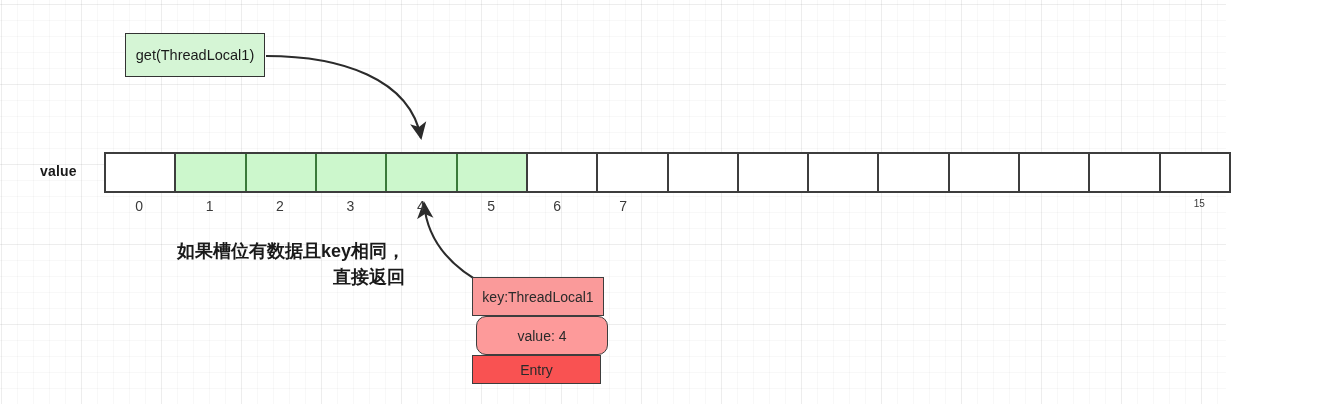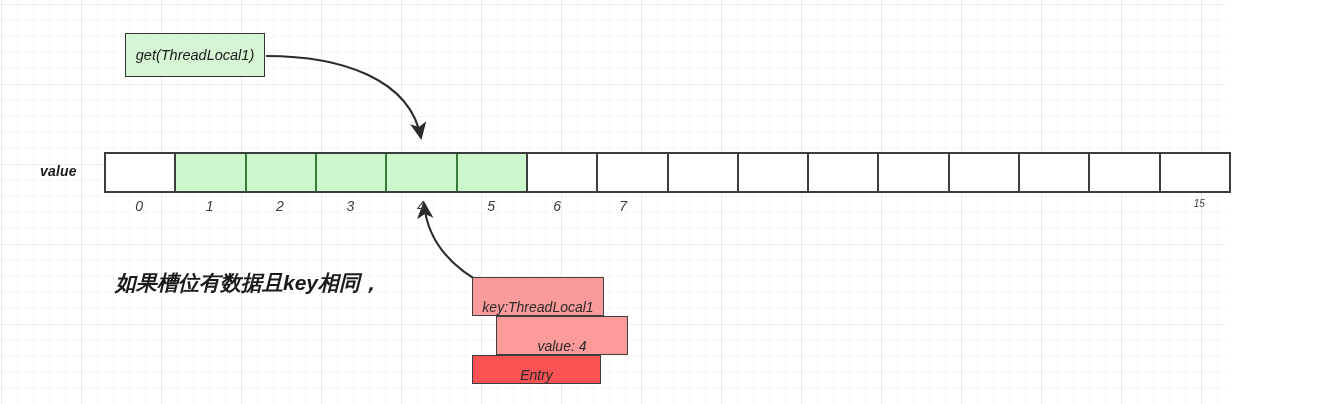--- a/index.html
+++ b/index.html
@@ -23,21 +23,20 @@
       linear-gradient(to right, rgba(0,0,0,0.045) 1px, transparent 1px),
       linear-gradient(to bottom, rgba(0,0,0,0.045) 1px, transparent 1px),
       linear-gradient(to right, rgba(0,0,0,0.028) 1px, transparent 1px),
       linear-gradient(to bottom, rgba(0,0,0,0.028) 1px, transparent 1px);
     background-size:
       80px 80px,
       80px 80px,
       16px 16px,
       16px 16px;
     background-position: 1px 4px, 1px 4px, 1px 4px, 1px 4px;
-    font-style: italic;
   }
 
   
   #arrows {
     position: absolute;
     left: 0;
     top: 0;
     width: 1342px;
     height: 404px;
     pointer-events: none;
@@ -119,54 +118,55 @@
     width: 70.4px;
     text-align: center;
     font-size: 10px;
     color: #3a3a3a;
   }
 
   
   .note {
     position: absolute;
     left: 115px;
-    top: 268px;
+    top: 238px;
     width: 290px;
-    text-align: left;
-    font-size: 21px;
+    text-align: right;
+    font-size: 18px;
     font-weight: bold;
     color: #1a1a1a;
     line-height: 1.45;
   }
 
   
   .entry-box {
     position: absolute;
     box-sizing: border-box;
     border: 1.8px solid #3d3d3d;
     display: flex;
-    align-items: flex-end;
+    align-items: center;
     justify-content: center;
     font-size: 14px;
     color: #2a2a2a;
     white-space: nowrap;
   }
   .entry-key {
     left: 472px;
     top: 277px;
     width: 132px;
     height: 39px;
     background-color: #fa9a9a;
   }
   .entry-value {
-    left: 496px;
+    left: 476px;
     top: 316px;
     width: 132px;
     height: 39px;
     background-color: #fd9a9a;
+    border-radius: 10px;
   }
   .entry-title {
     left: 472px;
     top: 355px;
     width: 129px;
     height: 29px;
     background-color: #f95252;
   }
 </style>
 </head>
@@ -218,20 +218,21 @@
     <div class="idx" style="left:211.2px">3</div>
     <div class="idx" style="left:281.6px">4</div>
     <div class="idx" style="left:352px">5</div>
     <div class="idx" style="left:418px">6</div>
     <div class="idx" style="left:484px">7</div>
     <div class="idx-15">15</div>
   </div>
 
   <div class="note">
     <div>如果槽位有数据且key相同，</div>
+    <div>直接返回</div>
   </div>
 
   <div class="entry-box entry-key">
     <span>key:ThreadLocal1</span>
   </div>
   <div class="entry-box entry-value">
     <span>value: 4</span>
   </div>
   <div class="entry-box entry-title">
     <span>Entry</span>

